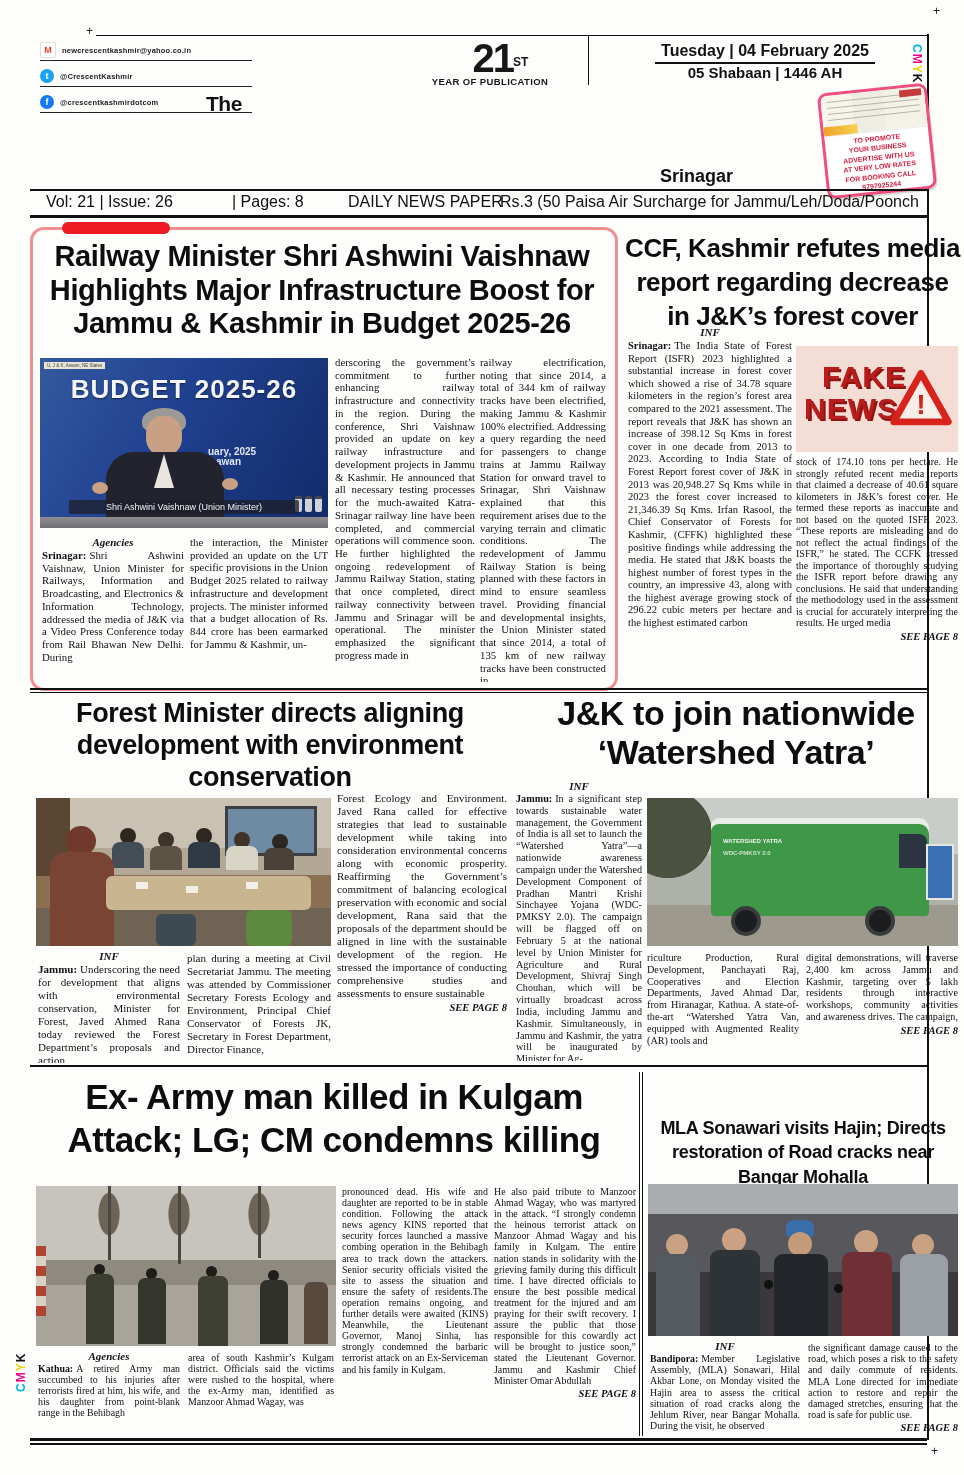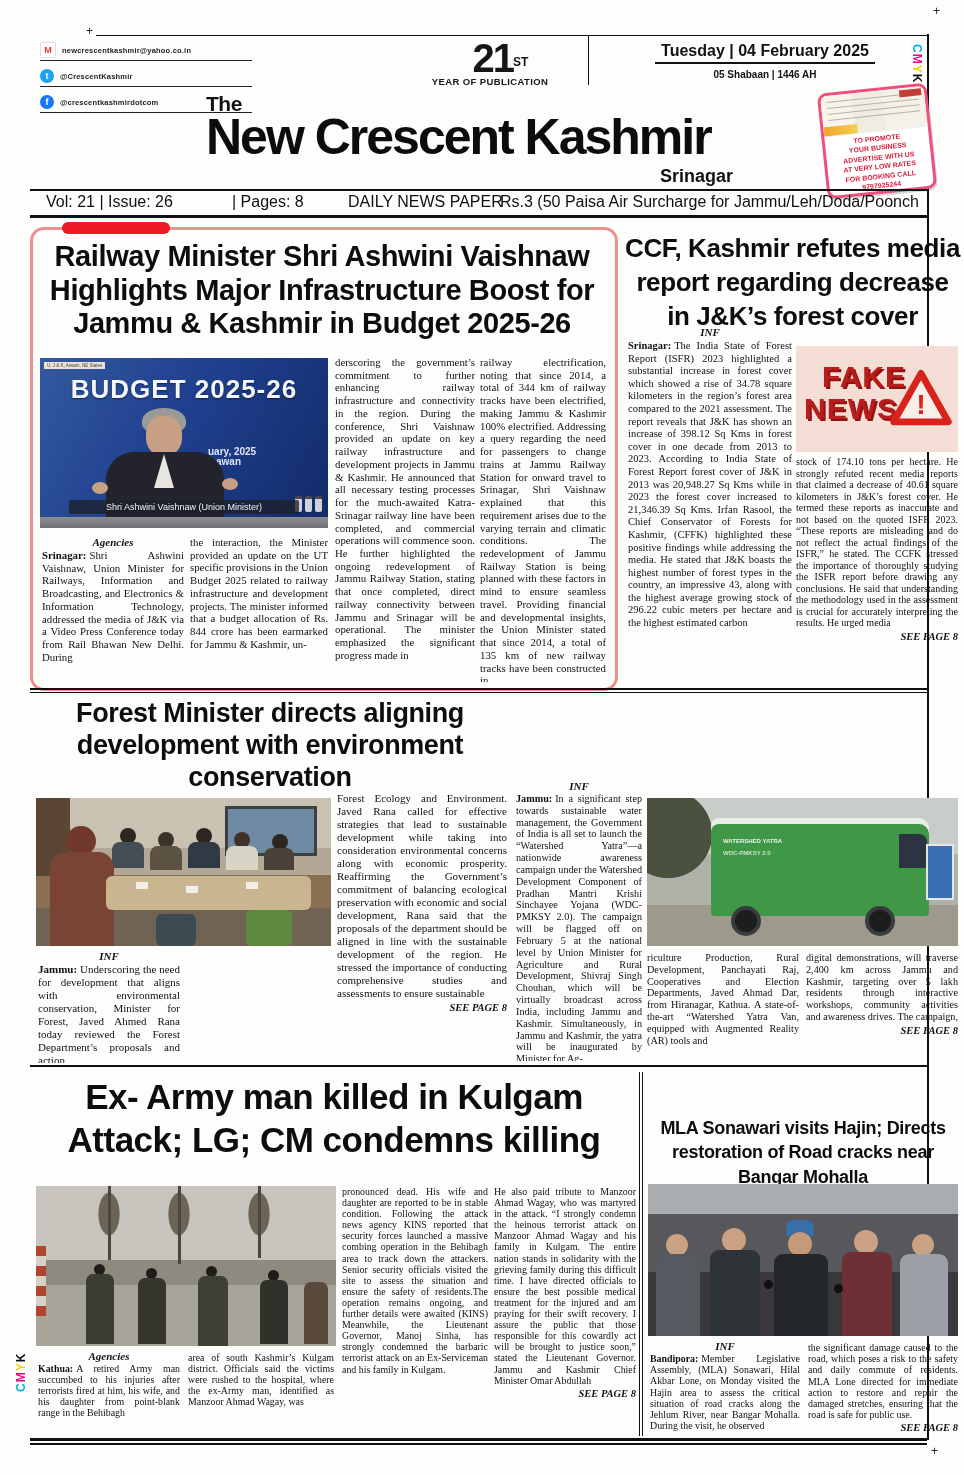--- a/index.html
+++ b/index.html
@@ -13,21 +13,21 @@
   .c-gmail{background:#fff;border:1px solid #ddd;border-radius:2px;color:#e33c2e;}
   .c-tw{background:#1da1f2;}
   .c-fb{background:#1877f2;}
   .c-txt{font:bold 7.5px "Liberation Sans",sans-serif;color:#222;letter-spacing:.2px;}
   .anniv{position:absolute;text-align:center;font-family:"Liberation Sans",sans-serif;color:#161616;}
   .anniv .n{font-size:40px;font-weight:800;letter-spacing:-2px;line-height:.9;margin-left:21px;}
   .anniv .s{font-size:12px;font-weight:800;vertical-align:super;}
   .anniv .cap{font-size:9.5px;font-weight:700;letter-spacing:.4px;}
   .dateblk{position:absolute;font-family:"Liberation Sans",sans-serif;font-weight:700;color:#121212;text-align:center;}
   .dateblk .d1{font-size:16px;border-bottom:2px solid #111;padding:0 6px 2px;display:inline-block;}
-  .dateblk .d2{font-size:10px;margin-top:3px;}
+  .dateblk .d2{font-size:15px;margin-top:3px;}
   .mast-the{position:absolute;font:800 21px "Liberation Sans",sans-serif;letter-spacing:-.5px;}
   .mast-title{position:absolute;font:800 50px "Liberation Sans",sans-serif;letter-spacing:-2px;white-space:nowrap;color:#0c0c0c;}
   .mast-city{position:absolute;font:600 18px "Liberation Sans",sans-serif;}
   .adbox{position:absolute;width:104px;height:100px;border:3px solid #ef4f7e;border-radius:9px;background:#fff;
          transform:rotate(-6deg);overflow:hidden;box-shadow:1px 2px 0 rgba(0,0,0,.15);}
   .adbox .thumb{height:40px;background:
       linear-gradient(90deg,#f7f4ec 0 30%,#efece2 30% 60%,#f4f1e8 60%);position:relative;border-bottom:1px solid #eee;}
   .adbox .thumb i{position:absolute;background:#b7b3a8;height:1px;left:6px;right:6px;}
   .adbox .thumb .or{position:absolute;left:0;bottom:0;width:34px;height:9px;background:linear-gradient(90deg,#f0a42c,#f3d14e);}
   .adbox .thumb .rd{position:absolute;right:3px;top:2px;width:22px;height:7px;background:#c53b37;}
@@ -140,21 +140,20 @@
     <div><span class="n">21</span><span class="s">ST</span></div>
     <div class="cap">YEAR OF PUBLICATION</div>
   </div>
 
   <div class="dateblk" style="left:620px;top:42px;width:290px;">
     <span class="d1">Tuesday |  04 February  2025</span><br>
     <span class="d2">05 Shabaan |  1446 AH</span>
   </div>
 
   <div class="mast-the" style="left:206px;top:92px;">The</div>
-  <div class="mast-title" style="left:206px;top:108px;">New Crescent Kashmir</div>
   <div class="mast-city" style="left:660px;top:166px;">Srinagar</div>
 
   <div class="adbox" style="left:822px;top:88px;">
     <div class="thumb">
       <i style="top:6px"></i>
         <i style="top:12px"></i>
         <i style="top:18px"></i>
         <i style="top:24px"></i>
       <span class="or"></span>
         <span class="rd"></span>
@@ -254,25 +253,29 @@
     <div class="m-paper" style="left:100px;top:84px;"></div>
       <div class="m-paper" style="left:150px;top:88px;"></div>
       <div class="m-paper" style="left:210px;top:84px;"></div>
     <div class="m-chair" style="left:210px;top:112px;width:46px;height:36px;background:#5d8a3f;"></div>
     <div class="m-chair" style="left:120px;top:116px;width:40px;height:32px;background:#3e4a52;"></div>
   </div>
   <div class="byline" style="left:38px;top:950px;width:142px;">INF</div>
   <div class="bodycol f-forest" style="left:38px;top:963px;width:142px;height:100px;">
     <p><b class="dl">Jammu:</b><span>Underscoring the need for development that aligns with environmental conservation, Minister for Forest, Javed Ahmed Rana today reviewed the Forest Department’s proposals and action</span></p>
   </div>
+  <div class="bodycol f-forest" style="left:187px;top:952px;width:144px;height:112px;">
+    <p><span>plan during a meeting at Civil Secretariat Jammu. The meeting was attended by Commissioner Secretary Forests Ecology and Environment, Principal Chief Conservator of Forests JK, Secretary in Forest Department, Director Finance,</span></p>
+  </div>
   <div class="bodycol f-forest" style="left:337px;top:792px;width:170px;height:268px;">
     <p><span>Forest Ecology and Environment. Javed Rana called for effective strategies that lead to sustainable development while taking into consideration environmental concerns along with economic prosperity. Reaffirming the Government’s commitment of balancing ecological preservation with economic and social development, Rana said that the proposals of the department should be aligned in line with the sustainable development of the region. He stressed the importance of conducting comprehensive studies and assessments to ensure sustainable</span></p>
     <div class="seepage">SEE PAGE 8</div>
   </div>
 
+  <div class="hl hl-watershed" style="left:512px;top:694px;width:448px;">J&amp;K to join nationwide ‘Watershed Yatra’</div>
   <div class="byline" style="left:516px;top:780px;width:126px;">INF</div>
   <div class="bodycol f-water" style="left:516px;top:793px;width:126px;height:268px;">
     <p><b class="dl">Jammu:</b><span>In a significant step towards sustainable water management, the Government of India is all set to launch the “Watershed Yatra”—a nationwide awareness campaign under the Watershed Development Component of Pradhan Mantri Krishi Sinchayee Yojana (WDC-PMKSY 2.0). The campaign will be flagged off on February 5 at the national level by Union Minister for Agriculture and Rural Development, Shivraj Singh Chouhan, which will be virtually broadcast across India, including Jammu and Kashmir. Simultaneously, in Jammu and Kashmir, the yatra will be inaugurated by Minister for Ag-</span></p>
   </div>
   <div class="photo van" style="left:647px;top:798px;width:311px;height:148px;">
     <div class="v-trees"></div>
     <div class="v-roof"></div>
     <div class="v-body"></div>
     <div class="v-shield"></div>
     <div class="v-txt" style="left:76px;top:40px;">WATERSHED YATRA</div>

